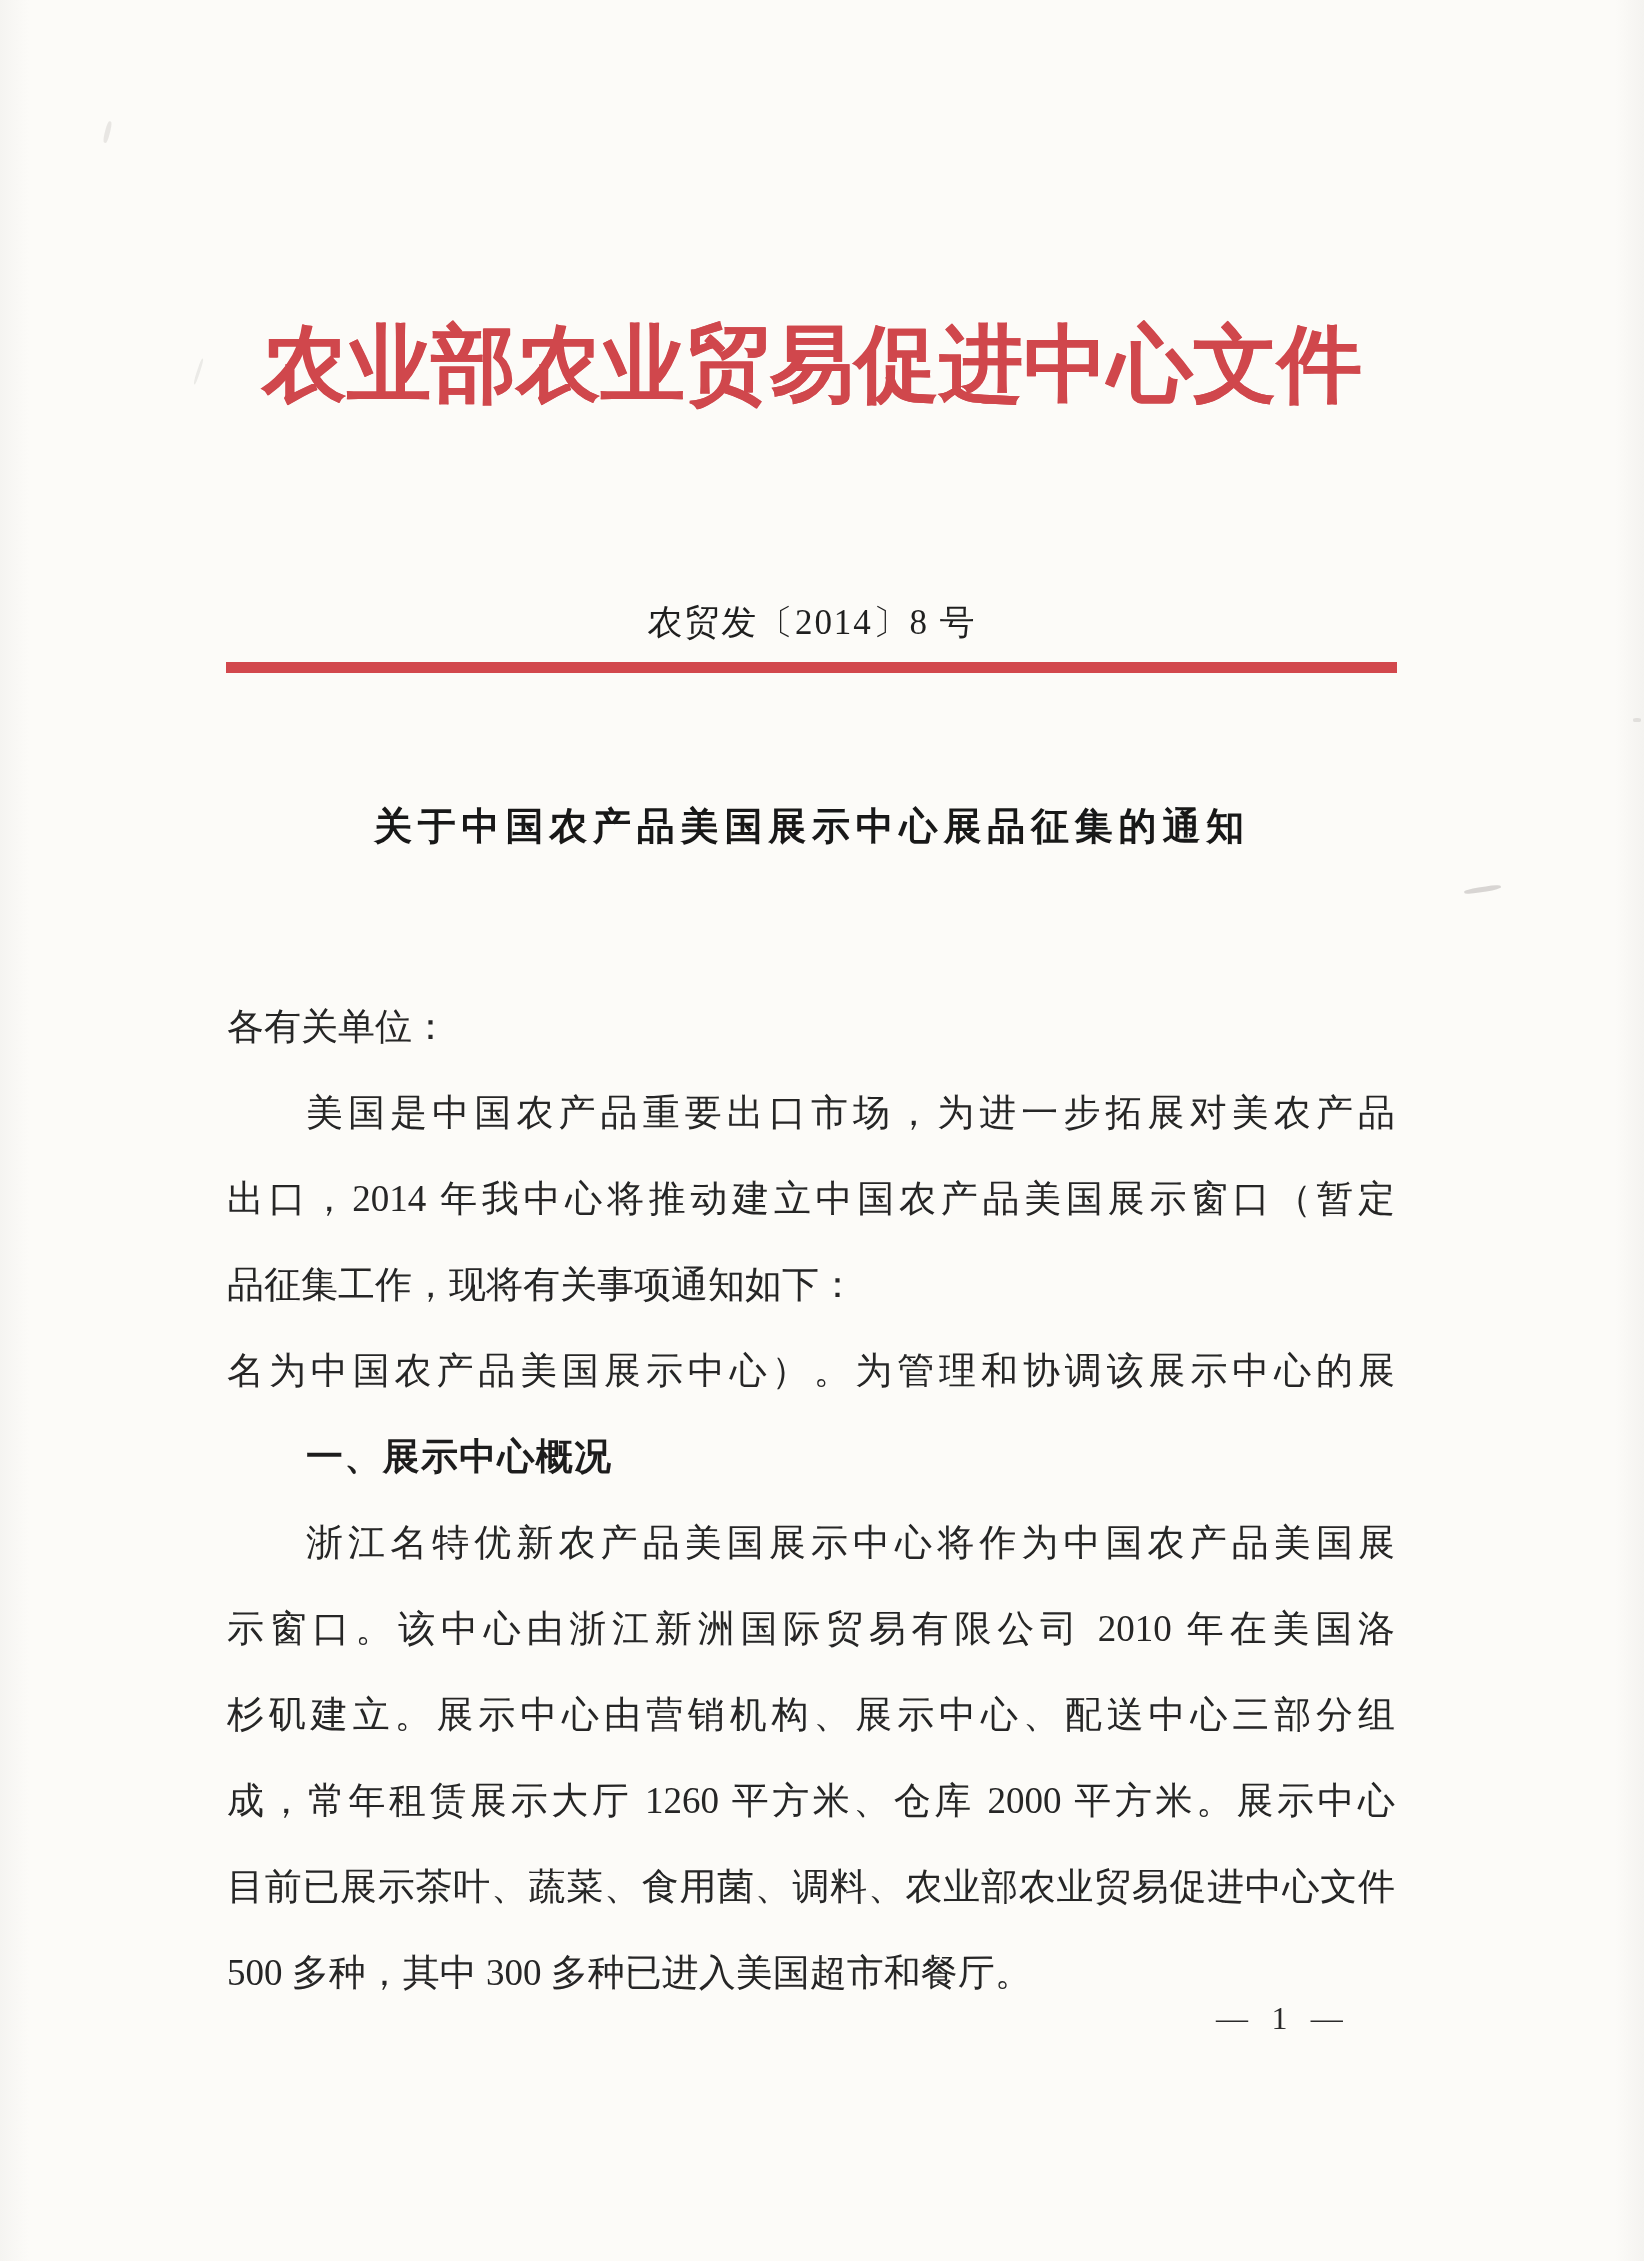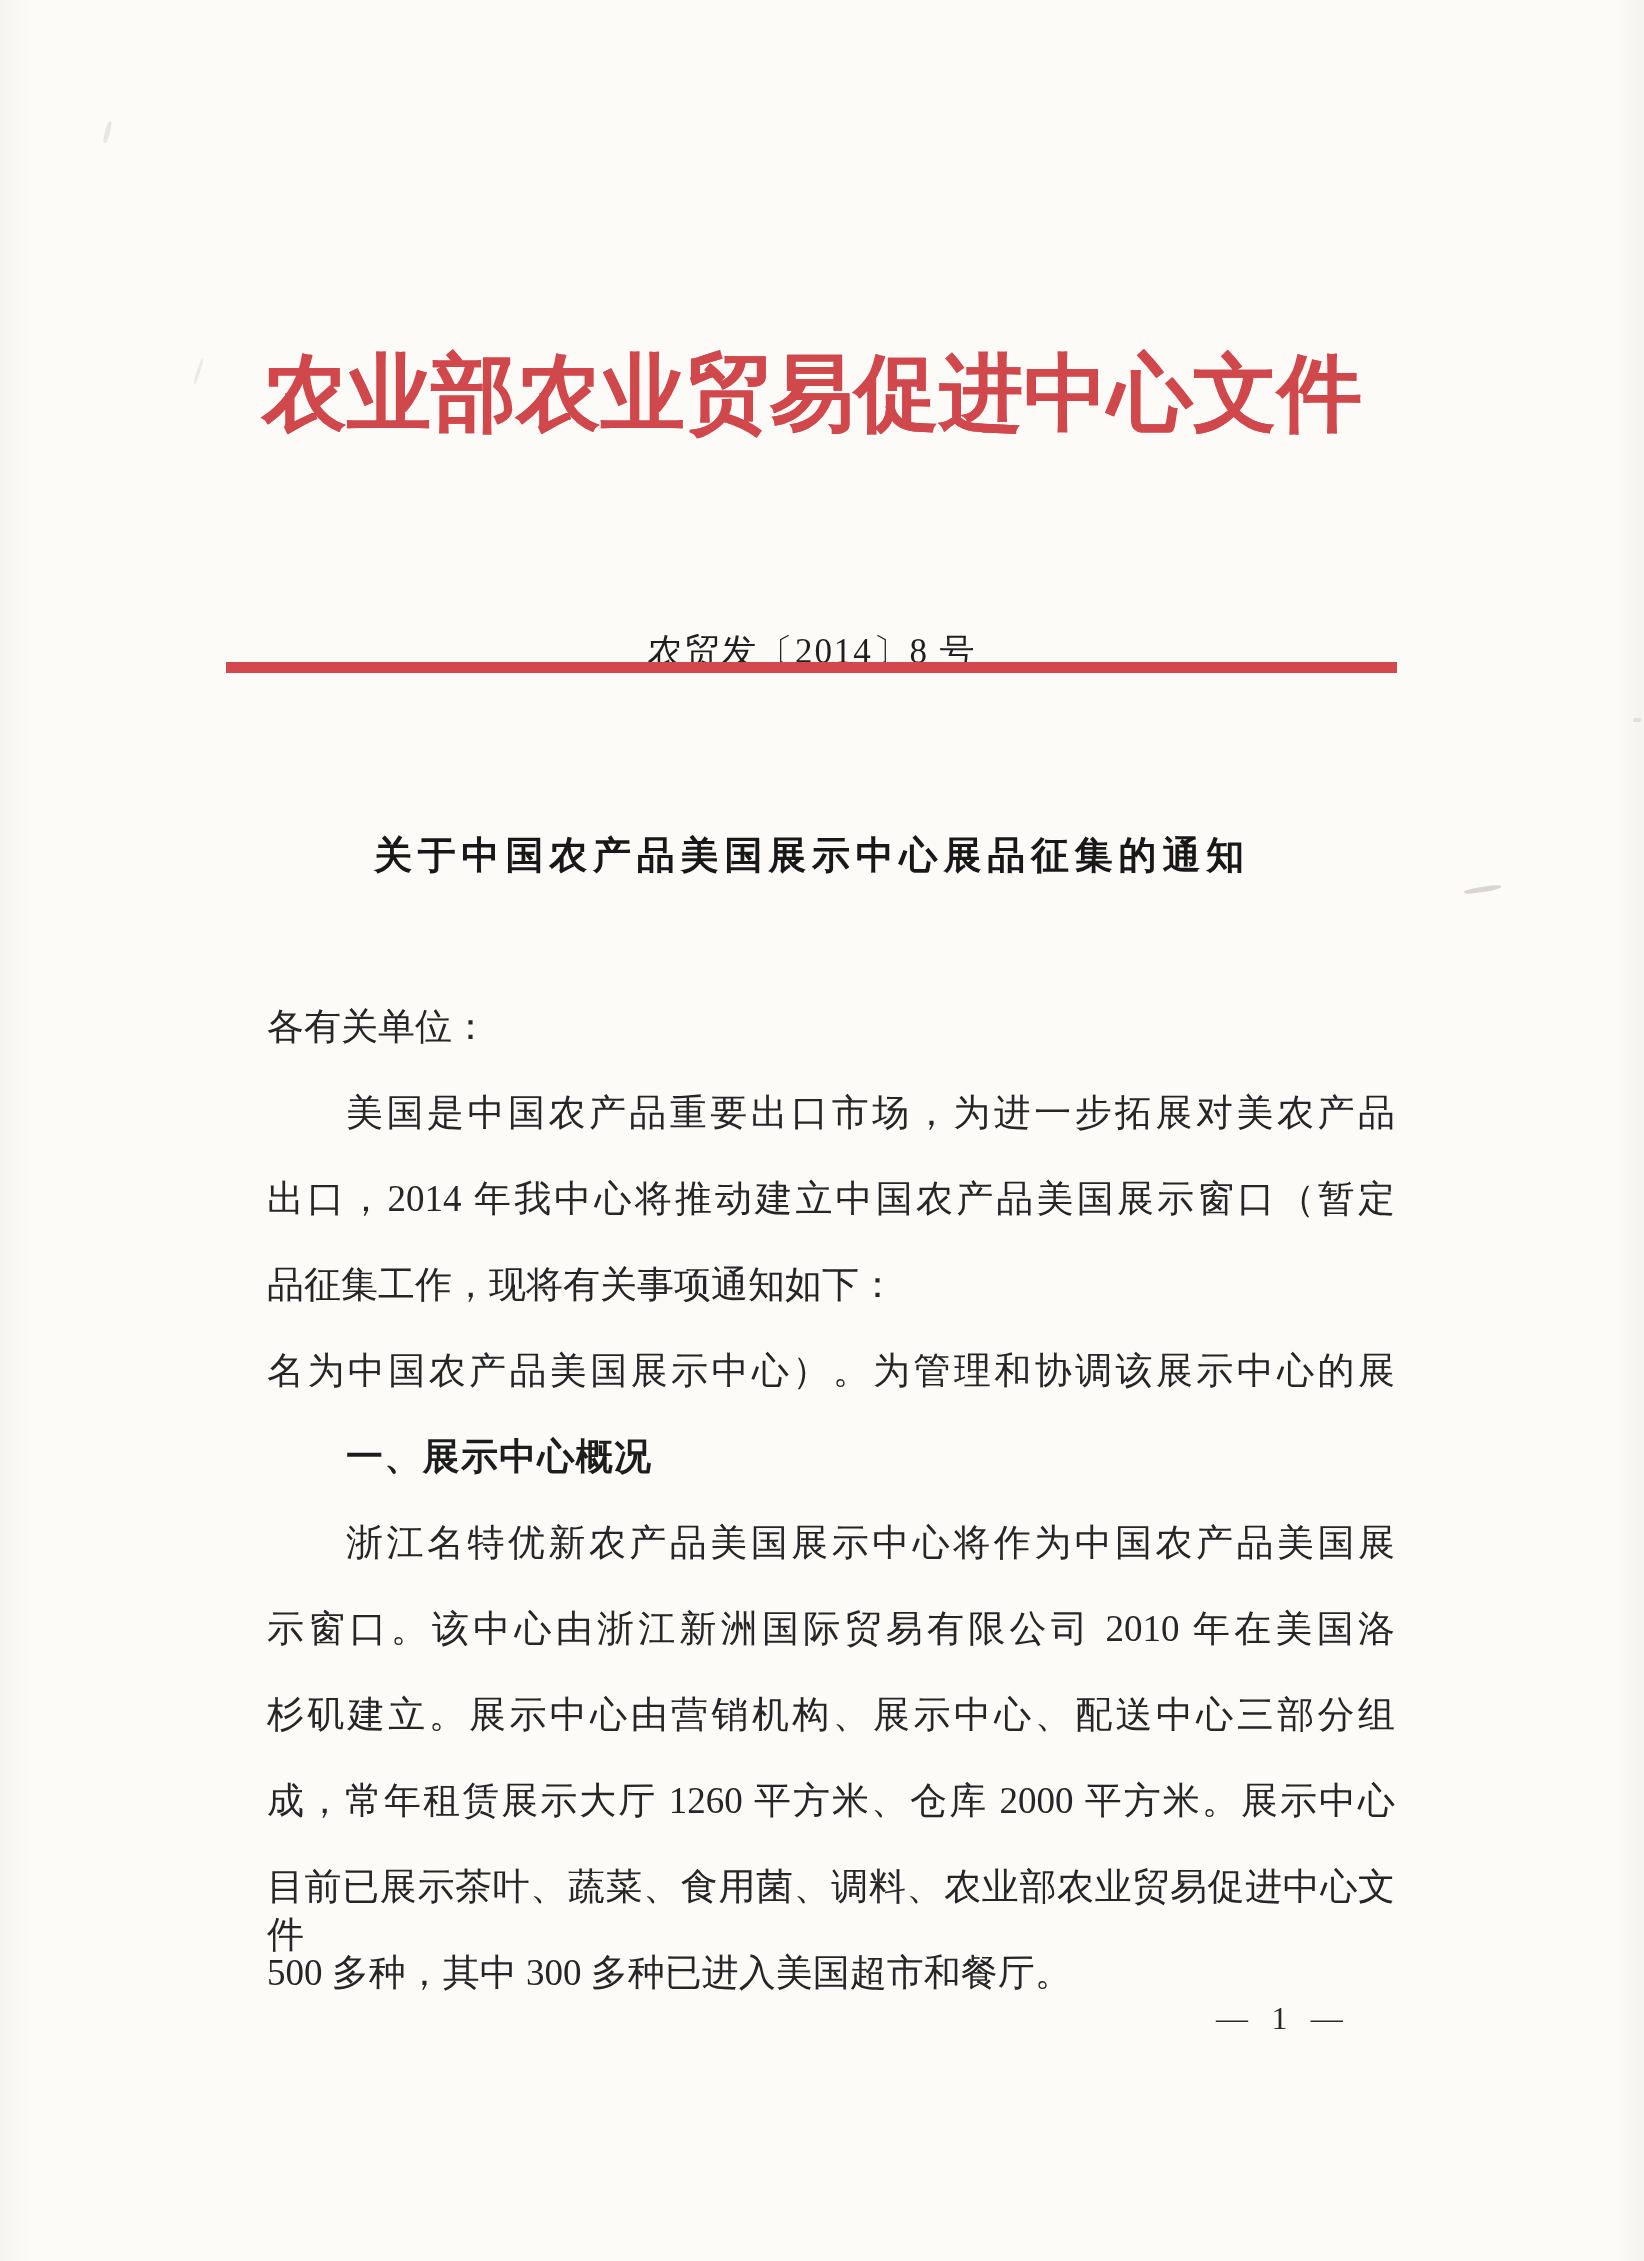--- a/index.html
+++ b/index.html
@@ -10,21 +10,21 @@
   }
   .page {
     position: relative;
     width: 1644px; height: 2261px;
     background: linear-gradient(90deg, #f5f4f1 0px, #fcfbf8 29px, #fcfbf8 1615px, #f4f3f0 1644px);
     overflow: hidden;
     color: #262626;
   }
   
   .centered {
-    position: absolute; left: 0; width: 1624px; text-align: center; margin-top: 29px;
+    position: absolute; left: 0; width: 1624px; text-align: center;
   }
   .letterhead {
     top: 313px;
     font-size: 84px; line-height: 104px; font-weight: 700;
     color: #d0474c;
     letter-spacing: 0.6px;
     text-shadow: 0.6px 0 0 #d0474c; 
   }
   .doc-number {
     top: 600px;
@@ -45,21 +45,20 @@
   }
   .body-text {
     position: absolute; left: 227px; top: 1003px; width: 1168px;
     font-size: 37px;
   }
   .line {
     height: 86px;
     line-height: 48px;
     text-align: left;
     color: #262626;
-    margin-left: 40px;
   }
   .line.indent { text-indent: 79px; }
   .line.fill { text-align: justify; text-align-last: justify; }
   .line.heading {
     font-family: "Liberation Sans", "DejaVu Sans", sans-serif;
     font-weight: 700;
     color: #1d1d1d;
     letter-spacing: 1.3px;
   }
   .page-number {

